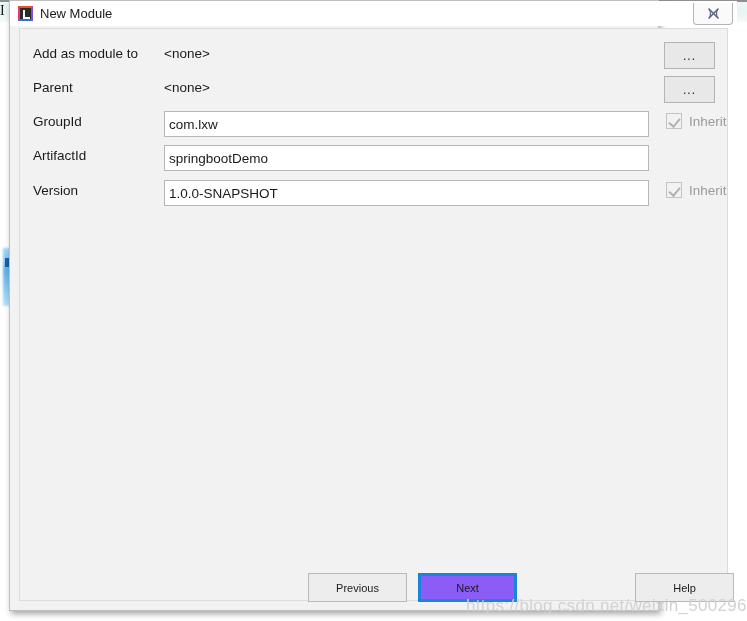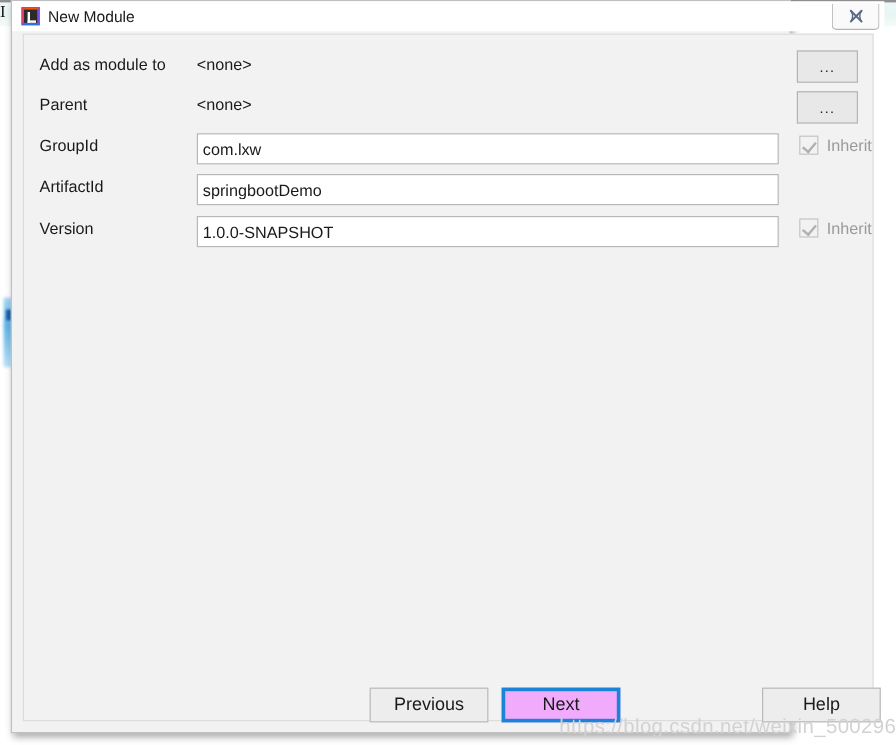--- a/index.html
+++ b/index.html
@@ -253,31 +253,31 @@
   }
   .btn {
     position: absolute;
     top: 0;
     width: 99px;
     height: 29px;
     background: #ededed;
     border: 1px solid #b9b9b9;
     box-sizing: border-box;
     font-family: "Liberation Sans", sans-serif;
-    font-size: 15px;
+    font-size: 11px;
     color: #1a1a1a;
     cursor: pointer;
     display: flex;
     align-items: center;
     justify-content: center;
     padding: 0;
   }
   .btn.default {
     border: 3px solid #1a84d8;
-    background: #f0abfc;
+    background: #8b5cf6;
   }
 
   .watermark {
     position: absolute;
     left: 466px;
     top: 596px;
     font-size: 17px;
     color: #d2d2d2;
     white-space: nowrap;
     letter-spacing: .3px;

